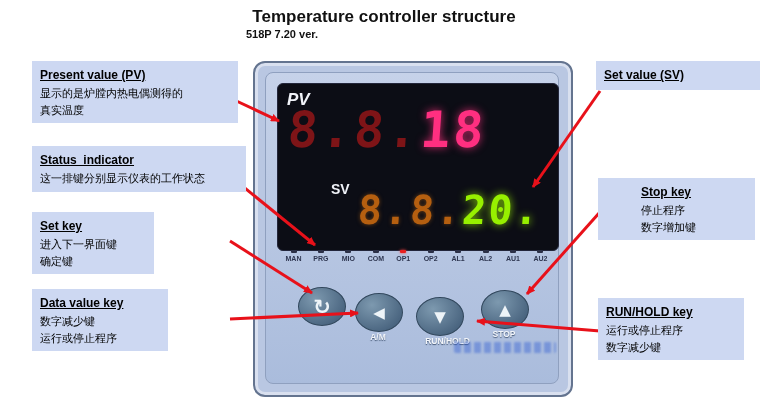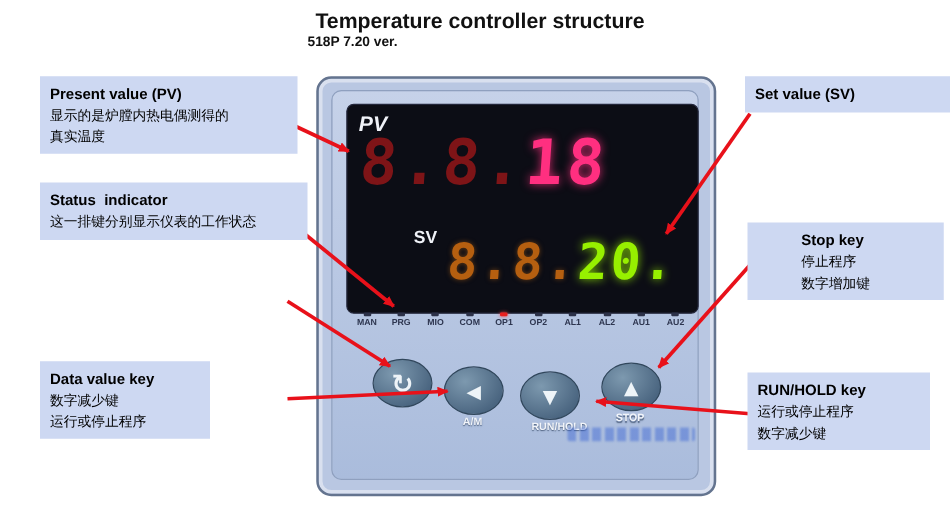--- a/index.html
+++ b/index.html
@@ -56,21 +56,21 @@
   .lbl-stop{left:457px;top:329px;width:46px;}
 
   
   .watermark{position:absolute;left:430px;top:342px;width:102px;height:11px;border-radius:2px;
              background:repeating-linear-gradient(90deg, rgba(45,90,210,.55) 0 7px, rgba(45,90,210,0) 7px 10px);
              filter:blur(0.8px);opacity:.75;}
 
   
   .callout{position:absolute;background:#cdd8f2;padding:5px 8px;font-size:11px;
            line-height:1.5;color:#000;}
-  .callout .ct{font-weight:bold;font-size:12px;margin-bottom:1px;white-space:pre-wrap;}
+  .callout .ct{font-weight:bold;font-size:12px;margin-bottom:1px;white-space:pre-wrap;text-decoration:underline;}
   .co-pv{left:8px;top:61px;width:190px;}
   .co-status{left:8px;top:146px;width:198px;}
   .co-setkey{left:8px;top:212px;width:106px;}
   .co-datashift{left:8px;top:289px;width:120px;}
   .co-sv{left:572px;top:61px;width:180px;}
   .co-stop{left:574px;top:178px;width:106px;padding-left:43px;}
   .co-runhold{left:574px;top:298px;width:130px;}
 
   
   .arrows{position:absolute;left:0;top:0;width:760px;height:405px;pointer-events:none;}
@@ -180,20 +180,25 @@
     <div class="ct">Present value (PV)</div>
     <div>显示的是炉膛内热电偶测得的</div>
     <div>真实温度</div>
   </div>
 
   <div class="callout co-status">
     <div class="ct">Status  indicator</div>
     <div>这一排键分别显示仪表的工作状态</div>
   </div>
 
+  <div class="callout co-setkey">
+    <div class="ct">Set key</div>
+    <div>进入下一界面键</div>
+    <div>确定键</div>
+  </div>
 
   <div class="callout co-datashift">
     <div class="ct">Data value key</div>
     <div>数字减少键</div>
     <div>运行或停止程序</div>
   </div>
 
   <div class="callout co-sv">
     <div class="ct">Set value (SV)</div>
   </div>

